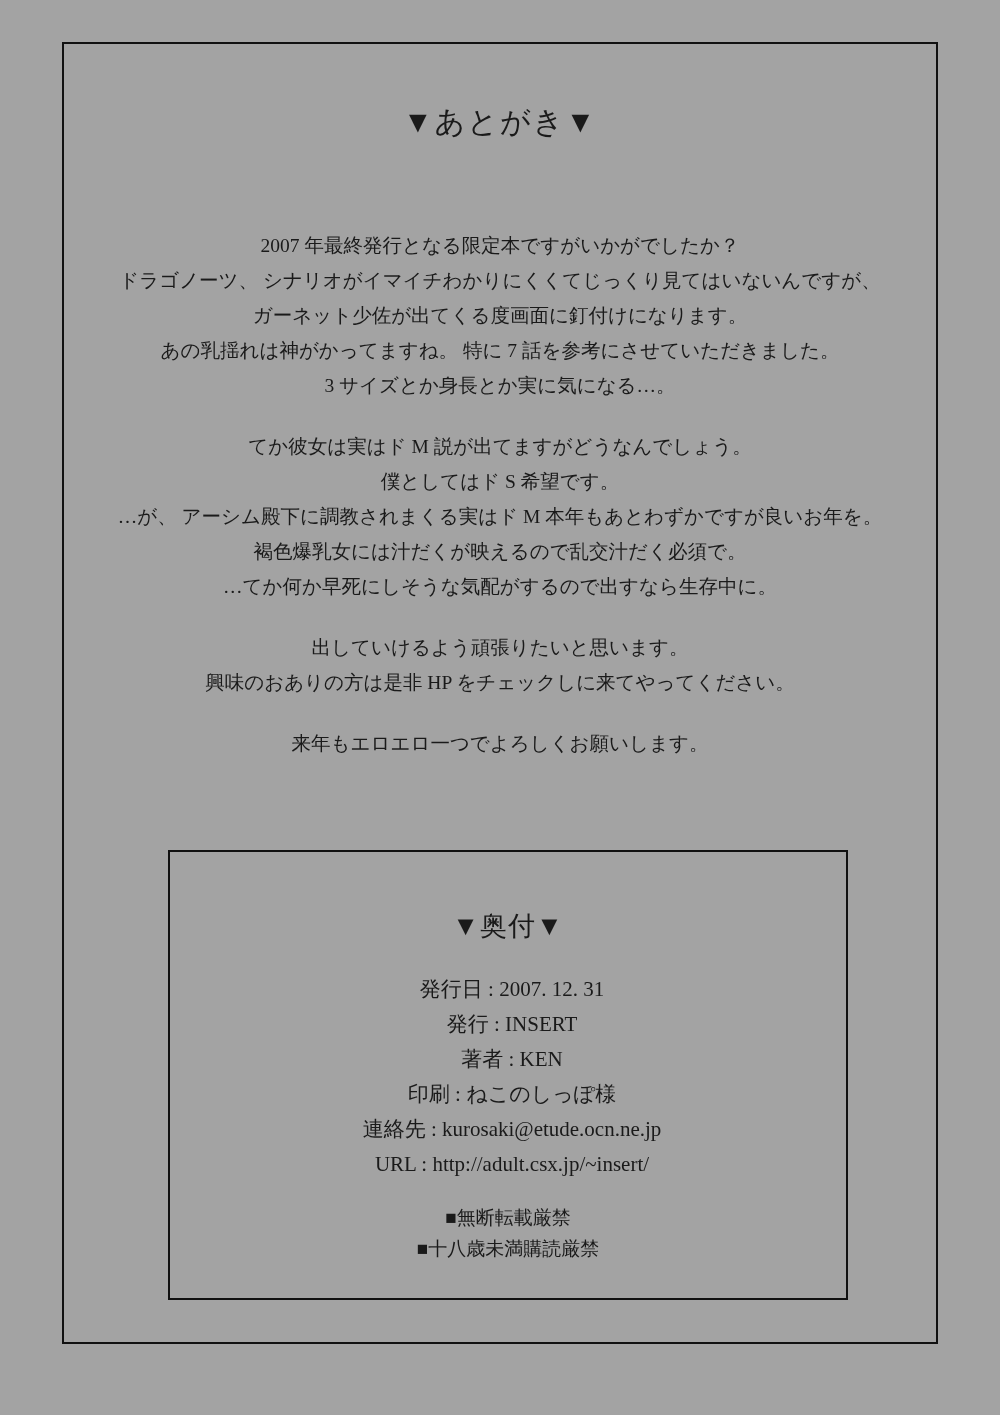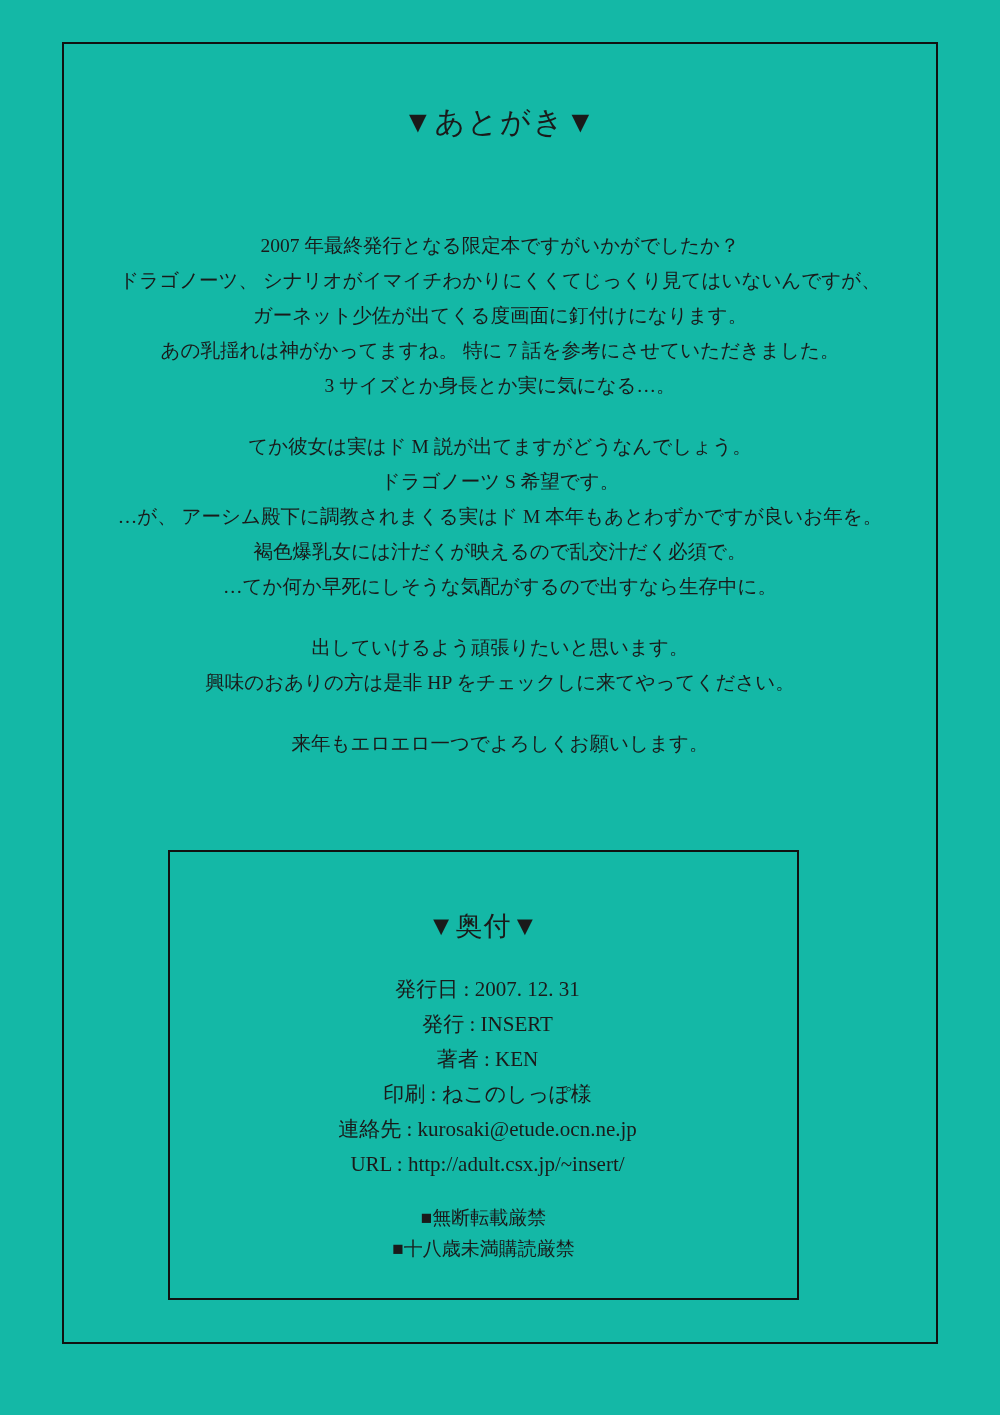--- a/index.html
+++ b/index.html
@@ -11,21 +11,21 @@
     width: 1000px;
     height: 1415px;
     font-family: "Liberation Serif", serif;
     color: #1a1a1a;
     overflow: hidden;
   }
   .page {
     position: relative;
     width: 1000px;
     height: 1415px;
-    background: #14b8a6;
+    background: #a3a3a3;
   }
   .outer-frame {
     position: absolute;
     left: 62px;
     top: 42px;
     width: 876px;
     height: 1302px;
     border: 2px solid #111;
     box-sizing: border-box;
   }
@@ -56,21 +56,21 @@
     margin-bottom: 0;
   }
   .line {
     display: block;
     white-space: nowrap;
   }
   .colophon-frame {
     position: absolute;
     left: 104px;
     top: 806px;
-    width: 631px;
+    width: 680px;
     height: 450px;
     border: 2px solid #111;
     box-sizing: border-box;
   }
   .colophon-title {
     text-align: center;
     font-size: 27px;
     margin-top: 56px;
     letter-spacing: 1px;
   }
@@ -107,21 +107,21 @@
       <div class="para">
         <span class="line">2007 年最終発行となる限定本ですがいかがでしたか？</span>
         <span class="line">ドラゴノーツ、 シナリオがイマイチわかりにくくてじっくり見てはいないんですが、</span>
         <span class="line">ガーネット少佐が出てくる度画面に釘付けになります。</span>
         <span class="line">あの乳揺れは神がかってますね。 特に 7 話を参考にさせていただきました。</span>
         <span class="line">3 サイズとか身長とか実に気になる…。</span>
       </div>
 
       <div class="para">
         <span class="line">てか彼女は実はド M 説が出てますがどうなんでしょう。</span>
-        <span class="line">ドラゴノーツ S 希望です。</span>
+        <span class="line">僕としてはド S 希望です。</span>
         <span class="line">…が、 アーシム殿下に調教されまくる実はド M 本年もあとわずかですが良いお年を。</span>
         <span class="line">褐色爆乳女には汁だくが映えるので乱交汁だく必須で。</span>
         <span class="line">…てか何か早死にしそうな気配がするので出すなら生存中に。</span>
       </div>
 
       <div class="para">
         <span class="line">出していけるよう頑張りたいと思います。</span>
         <span class="line">興味のおありの方は是非 HP をチェックしに来てやってください。</span>
       </div>
 

